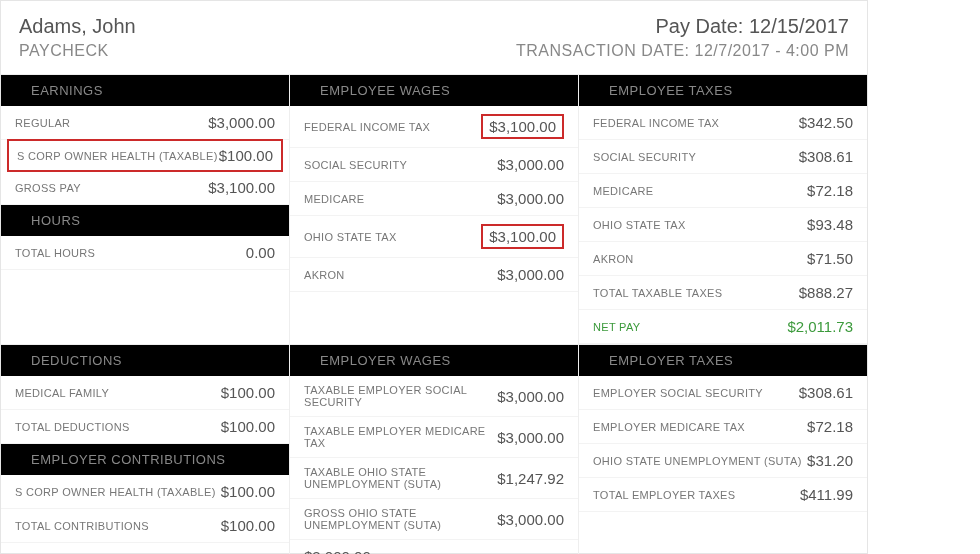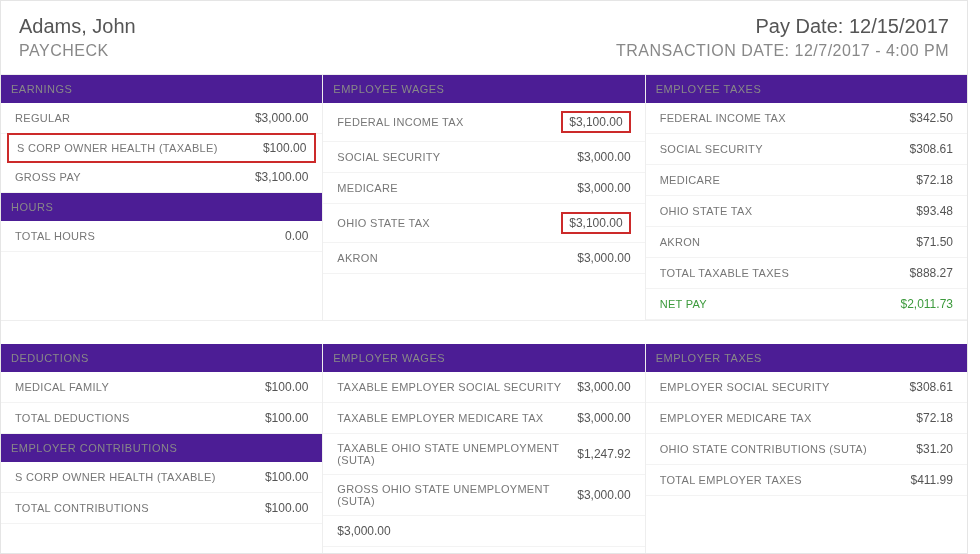--- a/index.html
+++ b/index.html
@@ -6,21 +6,21 @@
   body {
     font-family: Arial, Helvetica, sans-serif;
     background: #fff;
     width: 980px;
     height: 554px;
     font-size: 12px;
     color: #555;
   }
   .page {
     border: 1px solid #e5e5e5;
-    width: 968px;
+    width: 868px;
     height: 554px;
     display: flex;
     flex-direction: column;
   }
   .header {
     display: flex;
     justify-content: space-between;
     padding: 14px 18px 14px 18px;
     border-bottom: 1px solid #eee;
   }
@@ -39,40 +39,40 @@
   .cols {
     display: flex;
     flex: 1;
   }
   .col {
     flex: 1;
     border-right: 1px solid #eee;
   }
   .col:last-child { border-right: none; }
   .section-head {
-    background: #4c1d95;
+    background: #000000;
     color: #888;
-    font-size: 11px;
+    font-size: 13px;
     letter-spacing: 0.5px;
-    padding: 8px 10px;
+    padding: 8px 30px;
   }
   .row {
     display: flex;
     justify-content: space-between;
     align-items: center;
     padding: 8px 14px;
     border-bottom: 1px solid #f3f3f3;
   }
   .row .label {
     font-size: 11px;
     color: #777;
     letter-spacing: 0.3px;
   }
   .row .value {
-    font-size: 12px;
+    font-size: 15px;
     color: #555;
   }
   .green .label, .green .value { color: #3c9a3c; font-weight: 400; }
   .hl {
     border: 2px solid #cc2a2a;
     margin: -1px 6px;
     padding: 6px 8px;
   }
   .hl-val {
     border: 2px solid #cc2a2a;
@@ -230,21 +230,21 @@
       <div class="section-head">EMPLOYER TAXES</div>
       <div class="row">
         <span class="label">EMPLOYER SOCIAL SECURITY</span>
         <span class="value">$308.61</span>
       </div>
       <div class="row">
         <span class="label">EMPLOYER MEDICARE TAX</span>
         <span class="value">$72.18</span>
       </div>
       <div class="row">
-        <span class="label">OHIO STATE CONTRIBUTIONS (SUTA)</span>
+        <span class="label">OHIO STATE UNEMPLOYMENT (SUTA)</span>
         <span class="value">$31.20</span>
       </div>
       <div class="row">
         <span class="label">TOTAL EMPLOYER TAXES</span>
         <span class="value">$411.99</span>
       </div>
     </div>
   </div>
 </div>
 

